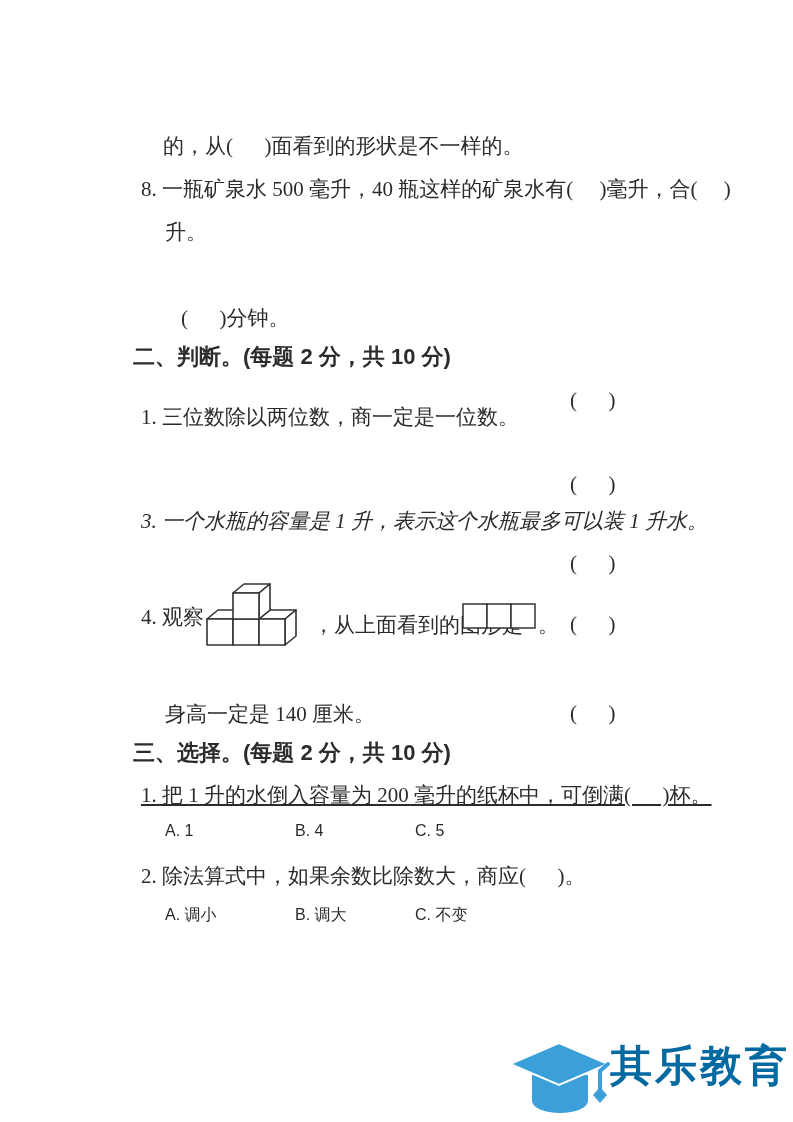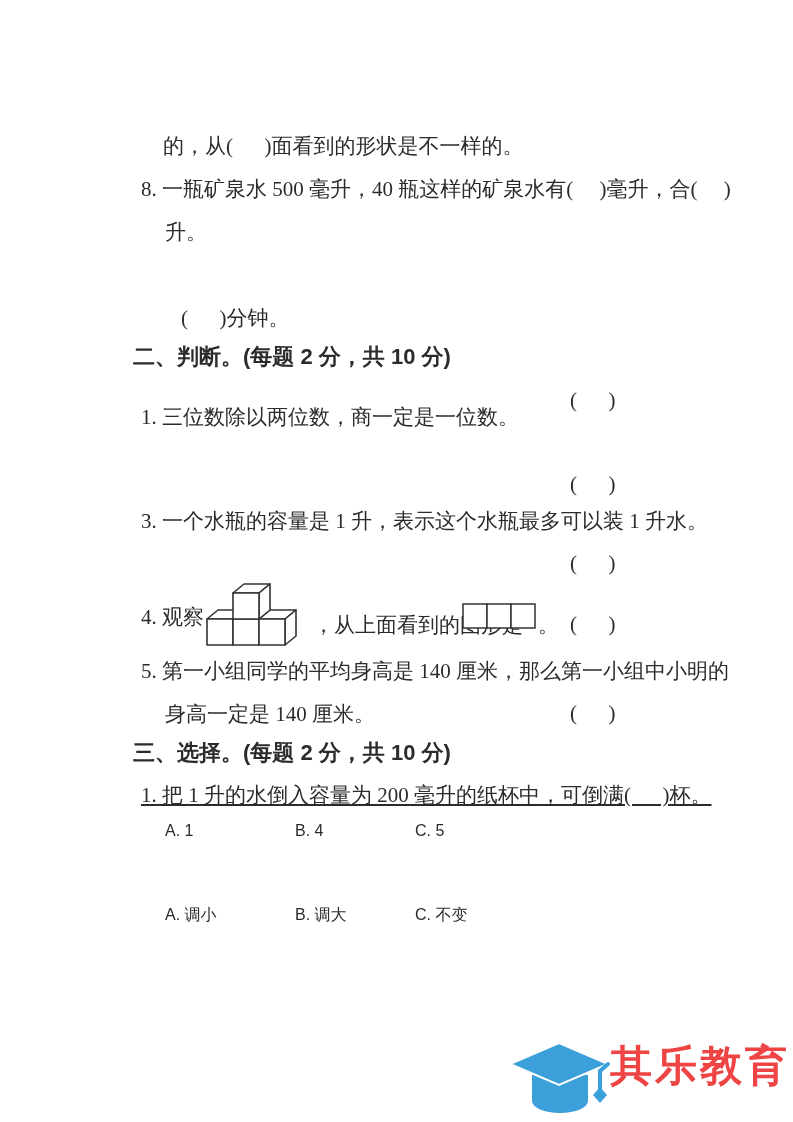--- a/index.html
+++ b/index.html
@@ -66,21 +66,21 @@
   <div class="line" style="left:165px;top:219px;">升。</div>
   <div class="line" style="left:181px;top:305px;">(      )分钟。</div>
 
   <div class="line heading" style="left:133px;top:344px;">二、判断。(每题 2 分，共 10 分)</div>
 
   <div class="line" style="left:141px;top:388px;margin-top:16px;">1. 三位数除以两位数，商一定是一位数。</div>
   <div class="bracket" style="top:388px;">(      )</div>
 
   <div class="bracket" style="top:472px;">(      )</div>
 
-  <div class="line" style="left:141px;top:508px;">3. 一个水瓶的容量是 1 升，表示这个水瓶最多可以装 1 升水。</div>
+  <div class="line" style="left:141px;top:508px;font-style:italic;">3. 一个水瓶的容量是 1 升，表示这个水瓶最多可以装 1 升水。</div>
   <div class="bracket" style="top:551px;">(      )</div>
 
   <div class="line" style="left:141px;top:592px;margin-top:12px;">4. 观察</div>
 
   <svg class="figure" style="left:203px;top:577px;" width="110" height="76" viewBox="0 0 110 76">
     <g fill="#ffffff" stroke="#333333" stroke-width="1.6" stroke-linejoin="round">
 
       <polygon points="4,42 15,33 41,33 30,42"></polygon>
       <polygon points="56,42 67,33 93,33 82,42"></polygon>
 
@@ -102,42 +102,42 @@
     <g fill="#ffffff" stroke="#333333" stroke-width="1.5">
       <rect x="1" y="1" width="24" height="24"></rect>
       <rect x="25" y="1" width="24" height="24"></rect>
       <rect x="49" y="1" width="24" height="24"></rect>
     </g>
   </svg>
 
   <div class="line" style="left:538px;top:612px;">。</div>
   <div class="bracket" style="top:612px;">(      )</div>
 
-  <div class="line" style="left:141px;top:658px;">5. 第一小组同学的平均身高是 140 厘米，那么第一小组中小明的</div>
   <div class="line" style="left:165px;top:701px;">身高一定是 140 厘米。</div>
   <div class="bracket" style="top:701px;">(      )</div>
 
   <div class="line heading" style="left:133px;top:740px;">三、选择。(每题 2 分，共 10 分)</div>
 
   <div class="line" style="left:141px;top:782px;text-decoration:underline;">1. 把 1 升的水倒入容量为 200 毫升的纸杯中，可倒满(      )杯。</div>
   <span class="opt" style="left:165px;top:822px;">A. 1</span>
   <span class="opt" style="left:295px;top:822px;">B. 4</span>
   <span class="opt" style="left:415px;top:822px;">C. 5</span>
 
+  <div class="line" style="left:141px;top:863px;">2. 除法算式中，如果余数比除数大，商应(      )。</div>
   <span class="opt" style="left:165px;top:905px;">A. 调小</span>
   <span class="opt" style="left:295px;top:905px;">B. 调大</span>
   <span class="opt" style="left:415px;top:905px;">C. 不变</span>
 
   <svg class="figure" style="left:487px;top:1031px;" width="128" height="88" viewBox="0 0 128 88">
     <g fill="#3B9FD9">
 
       <path d="M45,44 h56 v26 a28,12 0 0 1 -56,0 z"></path>
 
       <polygon points="72,12 121,33 72,54 23,33" stroke="#ffffff" stroke-width="2"></polygon>
 
       <path d="M121,33 L113,40 L113,58" fill="none" stroke="#3B9FD9" stroke-width="4" stroke-linecap="round"></path>
       <polygon points="113,56 120,64 113,72 106,64"></polygon>
     </g>
   </svg>
-  <div id="logo-name" style="color:#ef4444;">其乐教育</div>
+  <div id="logo-name" style="color:#0369a1;">其乐教育</div>
   <div id="logo-url" style="color:#0c4a6e;margin-top:39px;">www.76edu.com</div>
 
 </div>
 
 </body></html>

